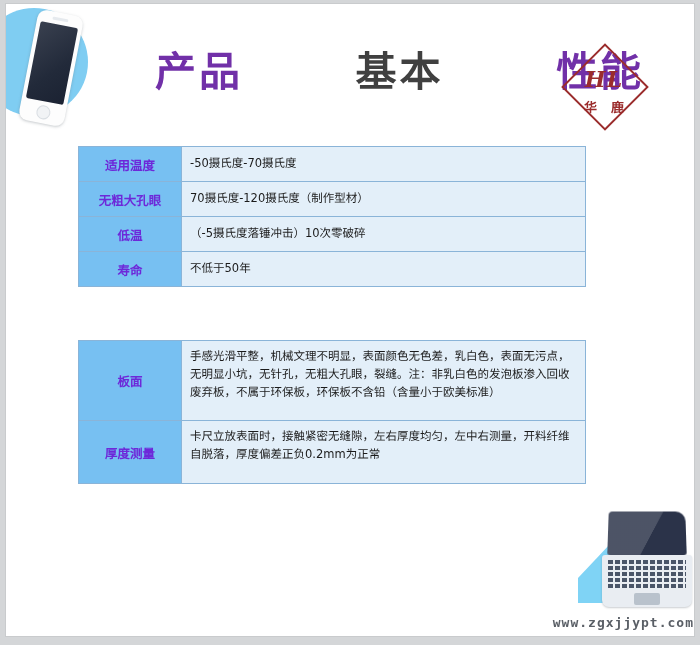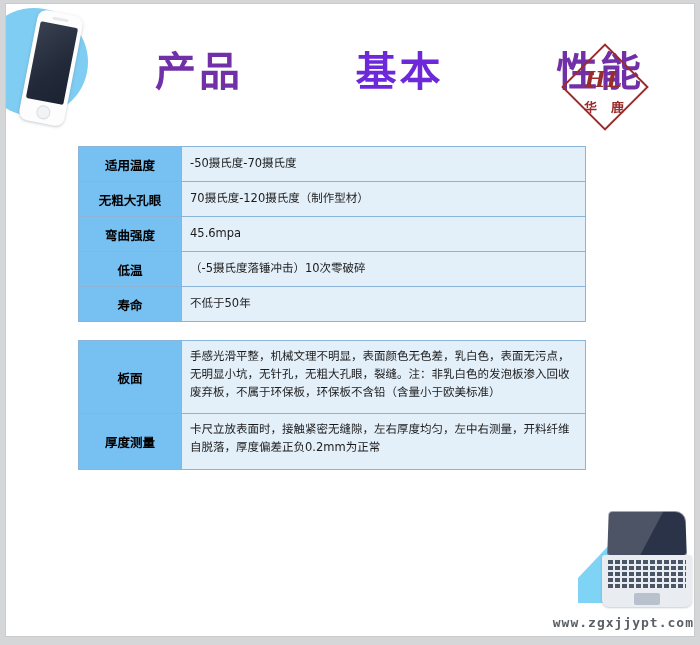--- a/index.html
+++ b/index.html
@@ -90,30 +90,30 @@
     vertical-align:middle;
     font-size:11.5px;
     color:#1b1b1b;
   }
   .tbl td.k{
     width:100px;
     background:#77c0f2;
     text-align:center;
     font-weight:bold;
     font-size:12.5px;
-    color:#000000;
+    color:#6d28d9;
   }
   .tbl td.v{
     background:#e3eff9;
     padding:4px 6px 4px 8px;
     line-height:1.55;
   }
   #spec-table td{height:32px;}
   #spec-table td.v{padding-top:0;padding-bottom:0;}
-  #quality-table td.v{padding:7px 8px 12px 8px;}
+  #quality-table td.v{padding:7px 8px 19px 8px;}
 
   
   .laptop-art{position:absolute;left:590px;top:505px;width:104px;height:106px;}
   .lap-blob{
     position:absolute;left:-18px;top:28px;width:84px;height:66px;
     background:#7fd3f5;
     clip-path:polygon(0% 62%,46% 0%,100% 10%,100% 100%,0% 100%);
   }
   .lap-lid{
     position:absolute;left:12px;top:2px;width:78px;height:44px;
@@ -163,44 +163,40 @@
     <div class="phone-body">
       <div class="phone-ear"></div>
       <div class="phone-screen"></div>
       <div class="phone-home"></div>
     </div>
   </div>
 
   <div class="title">
     <span style="color:#7130a8">产品</span>
     <span class="t-gap"></span>
-    <span style="color:#6d28d9">基本</span>
+    <span style="color:#404040">基本</span>
     <span class="t-gap"></span>
     <span style="color:#7130a8">性能</span>
   </div>
 
   <div class="logo">
     <div class="logo-diamond"></div>
     <div class="logo-hl">HL</div>
     <div class="logo-cn">华鹿</div>
   </div>
 
   <table class="tbl" id="spec-table">
     <tbody>
       <tr>
         <td class="k">适用温度</td>
         <td class="v">-50摄氏度-70摄氏度</td>
       </tr>
       <tr>
         <td class="k">无粗大孔眼</td>
         <td class="v">70摄氏度-120摄氏度（制作型材）</td>
-      </tr>
-      <tr>
-        <td class="k">弯曲强度</td>
-        <td class="v">45.6mpa</td>
       </tr>
       <tr>
         <td class="k">低温</td>
         <td class="v">（-5摄氏度落锤冲击）10次零破碎</td>
       </tr>
       <tr>
         <td class="k">寿命</td>
         <td class="v">不低于50年</td>
       </tr>
     </tbody>

